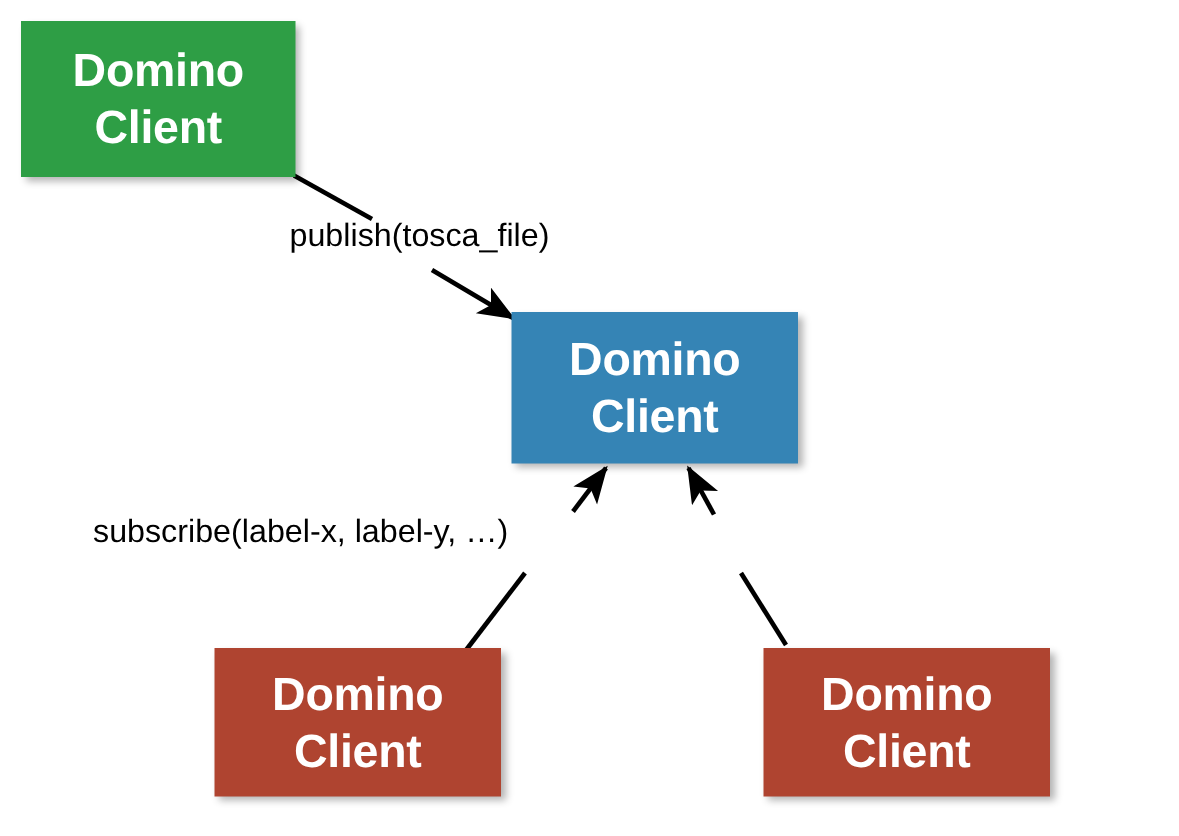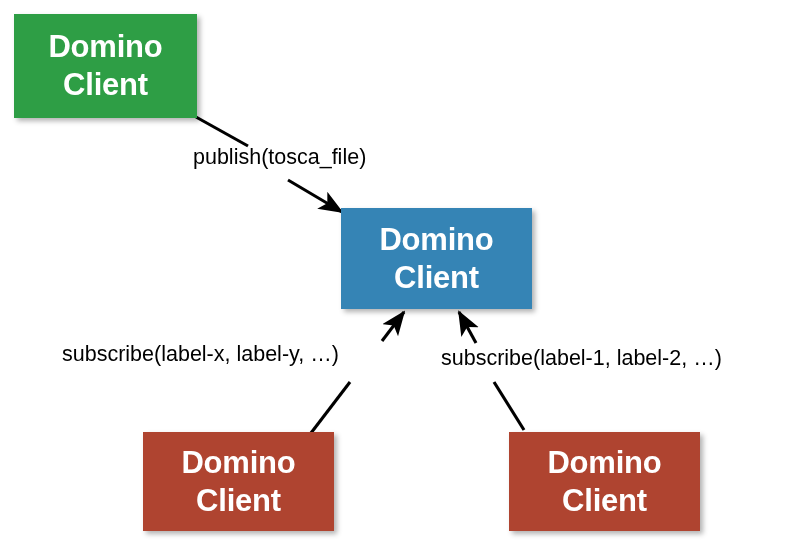--- a/index.html
+++ b/index.html
@@ -111,17 +111,14 @@
   </div>
 
   <div class="edge-label" id="label-publish">
     <b>publish(</b><i>tosca_file</i><b>)</b>
   </div>
 
   <div class="edge-label" id="label-subscribe-left">
     <b>subscribe(</b><i>label-x, label-y, …</i><b>)</b>
   </div>
 
-  <div class="edge-label" id="label-subscribe-right">
-    <b>subscribe(</b><i>label-1, label-2, …</i><b>)</b>
-  </div>
 
 </div>
 
 </body></html>

